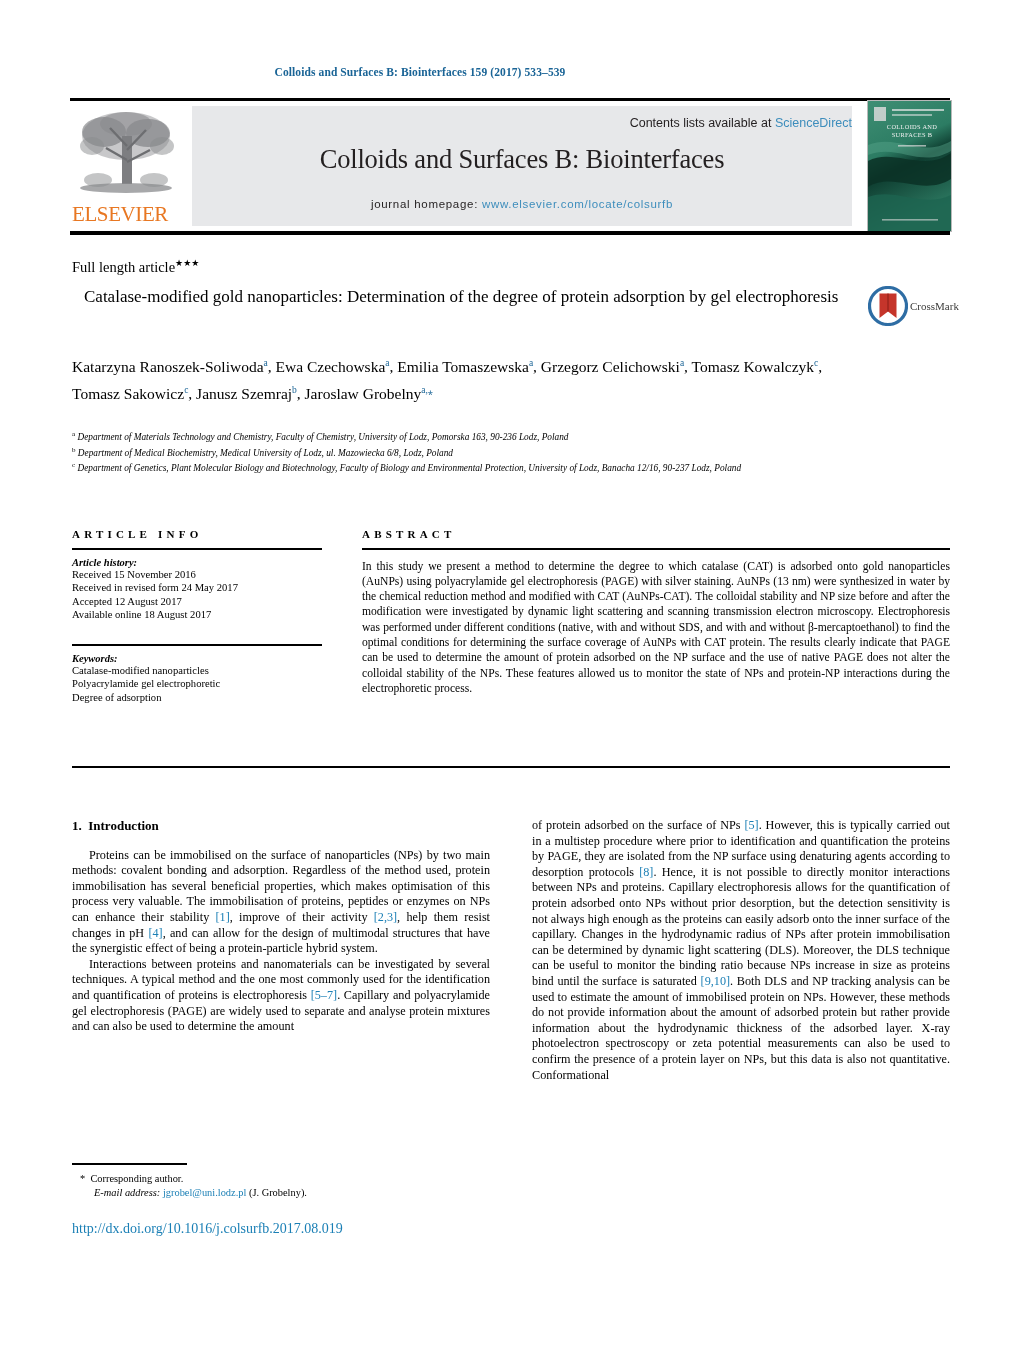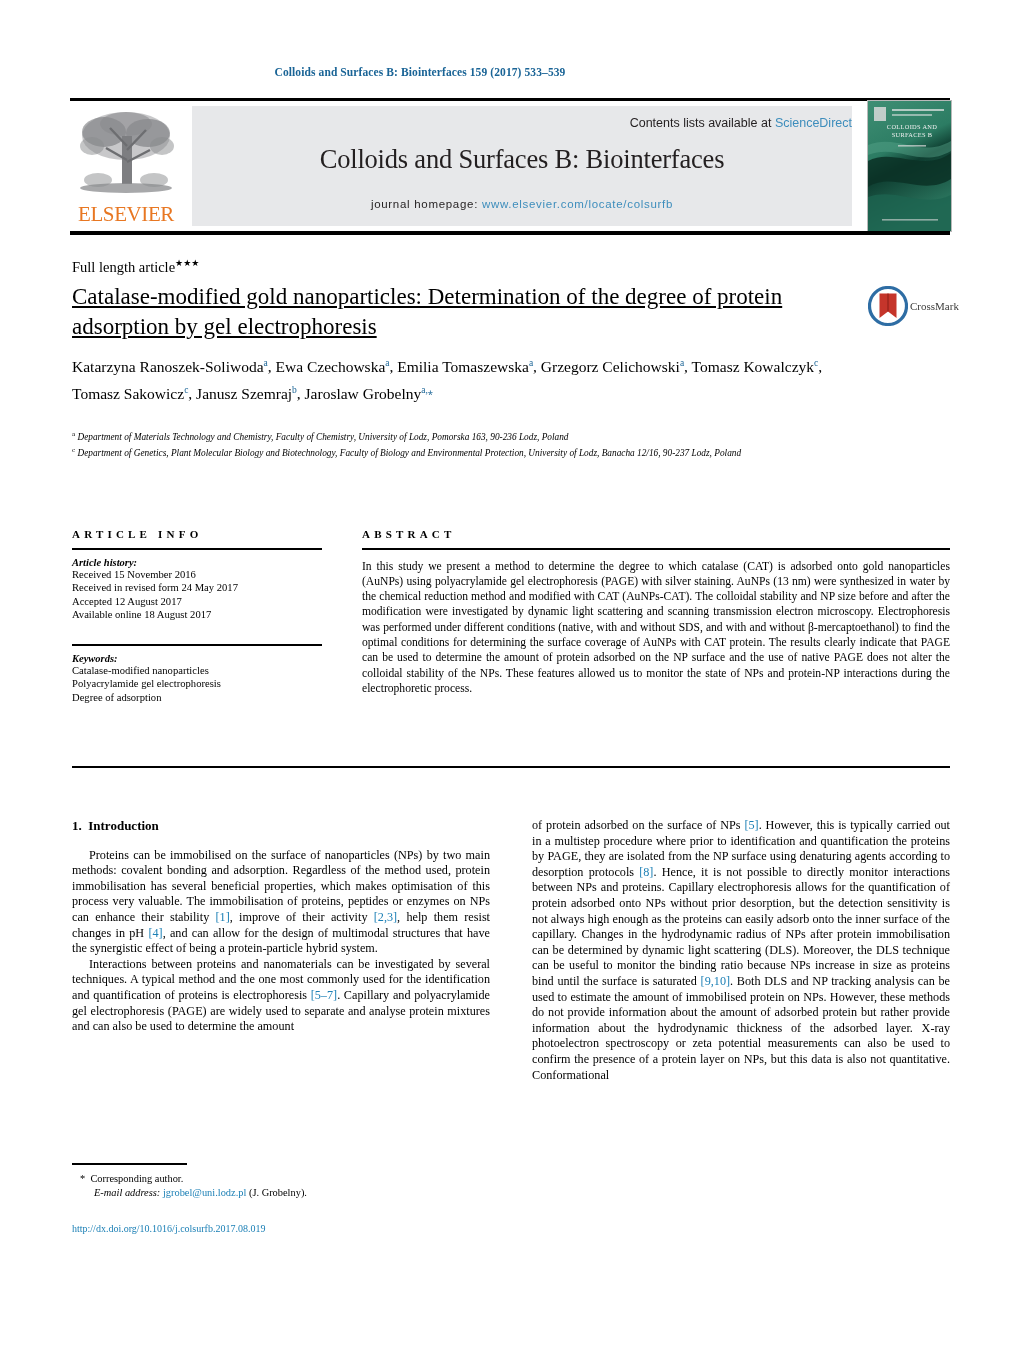--- a/index.html
+++ b/index.html
@@ -59,21 +59,20 @@
     position: absolute;
     left: 4px; top: 0px;
     width: 100px;
     height: 96px;
     overflow: hidden;
   }
   .elsevier-word {
     position: absolute;
     left: 0px; top: 96px;
     width: 108px;
-    text-align: center;
     color: #E87722;
     font-family: "Liberation Serif", serif;
     font-size: 21px;
     letter-spacing: -0.4px;
     font-weight: 400;
   }
   .journal-band {
     position: absolute;
     left: 122px; top: 8px;
     width: 660px;
@@ -135,27 +134,26 @@
   
   .article-type {
     position: absolute;
     left: 72px; top: 258px;
     font-size: 14.5px;
     font-family: "Liberation Serif", serif;
     color: #000;
   }
   .title {
     position: absolute;
-    left: 72px; top: 282px;
+    left: 84px; top: 282px;
     width: 770px;
-    font-size: 23px;
+    font-size: 17px;
     line-height: 30px;
     font-family: "Liberation Serif", serif;
     color: #000;
-    text-decoration: underline;
   }
   .crossmark {
     position: absolute;
     left: 868px; top: 286px;
     width: 92px;
     height: 46px;
   }
   .crossmark-label {
     position: absolute;
     left: 42px; top: 14px;
@@ -278,21 +276,21 @@
     width: 420px;
     font-size: 10.4px;
     line-height: 14px;
   }
   .footnote .em-lbl { font-style: italic; }
   .footnote a, .link { color: #1a7fb5; text-decoration: none; }
   .doi-block {
     position: absolute;
     left: 72px; top: 1222px;
     width: 440px;
-    font-size: 10px;
+    font-size: 14px;
     line-height: 14.5px;
     font-family: Liberation Serif, serif;
   }
   .doi-link { color: #1a7fb5; }
   .issn-line { font-weight: bold; }
 </style>
 </head>
 <body>
 
 <div class="page">
@@ -367,38 +365,39 @@
       <path d="M11.5 7.5 L28.5 7.5 L28.5 32 L20 25.5 L11.5 32 Z" fill="#c5352b"></path>
       <path d="M20 7.5 L20 25.5" stroke="#8e1f18" stroke-width="1.1"></path>
     </svg>
     <span class="crossmark-label">CrossMark</span>
   </div>
 
   <div class="authors">Katarzyna Ranoszek-Soliwoda<sup>a</sup>, Ewa Czechowska<sup>a</sup>, Emilia Tomaszewska<sup>a</sup>, Grzegorz Celichowski<sup>a</sup>, Tomasz Kowalczyk<sup>c</sup>, Tomasz Sakowicz<sup>c</sup>, Janusz Szemraj<sup>b</sup>, Jaroslaw Grobelny<sup>a,⁎</sup></div>
 
   <div class="affils">
     <div><sup>a</sup> <span>Department of Materials Technology and Chemistry, Faculty of Chemistry, University of Lodz, Pomorska 163, 90-236 Lodz, Poland</span></div>
+    <div><sup>b</sup> <span>Department of Medical Biochemistry, Medical University of Lodz, ul. Mazowiecka 6/8, Lodz, Poland</span></div>
     <div><sup>c</sup> <span>Department of Genetics, Plant Molecular Biology and Biotechnology, Faculty of Biology and Environmental Protection, University of Lodz, Banacha 12/16, 90-237 Lodz, Poland</span></div>
   </div>
 
   <div class="info-col">
     <div class="sec-head">ARTICLE INFO</div>
     <div class="thin-rule"></div>
     <div class="info-sub">Article history:</div>
     <div class="info-list">
       <div>Received 15 November 2016</div>
       <div>Received in revised form 24 May 2017</div>
       <div>Accepted 12 August 2017</div>
       <div>Available online 18 August 2017</div>
     </div>
     <div class="thin-rule" style="margin-top:22px"></div>
     <div class="info-sub">Keywords:</div>
     <div class="info-list">
       <div>Catalase-modified nanoparticles</div>
-      <div>Polyacrylamide gel electrophoresis</div>
+      <div>Polyacrylamide gel electrophoretic</div>
       <div>Degree of adsorption</div>
     </div>
   </div>
 
   <div class="abs-col">
     <div class="sec-head">ABSTRACT</div>
     <div class="thin-rule"></div>
     <div class="abs-text">In this study we present a method to determine the degree to which catalase (CAT) is adsorbed onto gold nanoparticles (AuNPs) using polyacrylamide gel electrophoresis (PAGE) with silver staining. AuNPs (13 nm) were synthesized in water by the chemical reduction method and modified with CAT (AuNPs-CAT). The colloidal stability and NP size before and after the modification were investigated by dynamic light scattering and scanning transmission electron microscopy. Electrophoresis was performed under different conditions (native, with and without SDS, and with and without β-mercaptoethanol) to find the optimal conditions for determining the surface coverage of AuNPs with CAT protein. The results clearly indicate that PAGE can be used to determine the amount of protein adsorbed on the NP surface and the use of native PAGE does not alter the colloidal stability of the NPs. These features allowed us to monitor the state of NPs and protein-NP interactions during the electrophoretic process.</div>
   </div>
 

